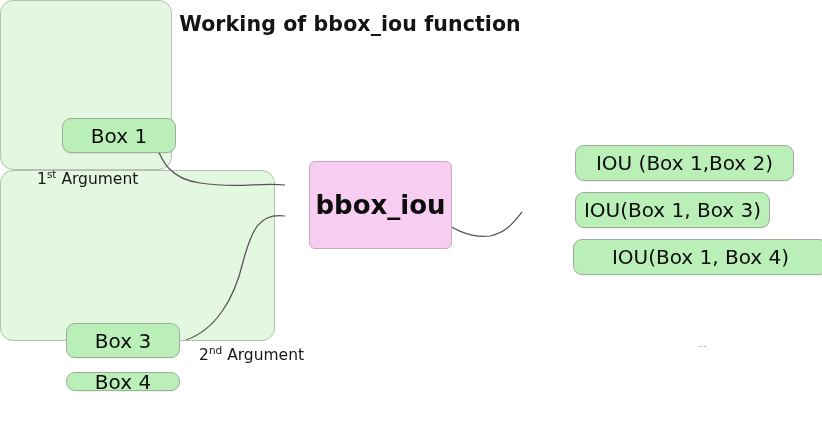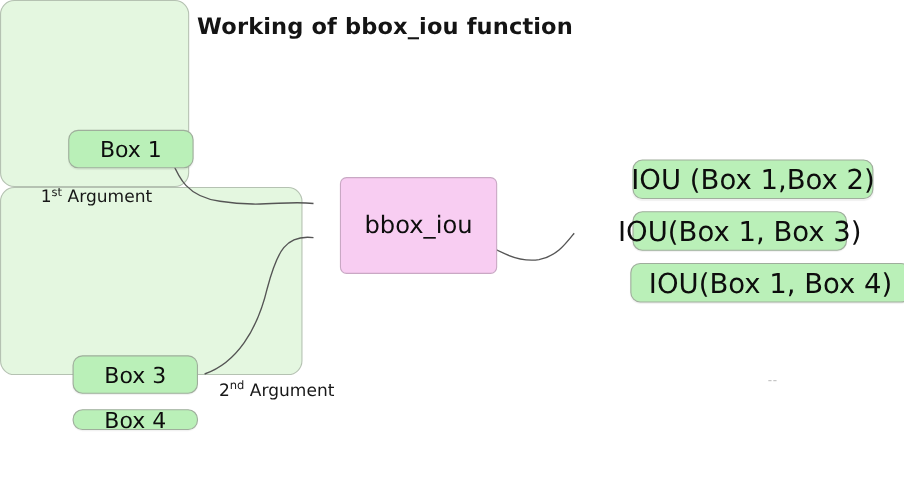--- a/index.html
+++ b/index.html
@@ -57,22 +57,23 @@
   .container-green {
     background: #e4f7e0;
     border: 1.3px solid #b5c2b2;
     border-radius: 13px;
   }
 
   .box-pink {
     background: #f8cdf2;
     border: 1.3px solid #c9a8c4;
     border-radius: 6px;
-    font-size: 22px;
+    font-size: 26px;
     color: #0d0d0d;
+    font-weight: bold;
   }
 
   .caption {
     position: absolute;
     font-size: 15.5px;
     color: #171717;
     white-space: nowrap;
     text-align: center;
   }
   .caption sup {
@@ -113,21 +114,21 @@
   #box-3          { left: 42px;  top: 323px; width: 114px; height: 35px; justify-content: center; }
   #box-4          { left: 42px;  top: 372px; width: 114px; height: 19px; }
   #arg2-caption   { left: 199px; top: 346px; }
 
   #fn-node        { left: 285px; top: 161px; width: 143px; height: 88px; }
 
   #output-group   { left: 522px; top: 122px; width: 273px; height: 169px; }
   #out-1          { left: 551px; top: 145px; width: 219px; height: 36px; }
   #out-2          { left: 551px; top: 192px; width: 195px; height: 36px; }
   #out-3          { left: 549px; top: 239px; width: 255px; height: 36px; }
-  #out-1 .lbl, #out-2 .lbl, #out-3 .lbl { font-size: 25px; }
+  #out-1 .lbl, #out-2 .lbl, #out-3 .lbl { font-size: 20px; }
 
   #scribble-mark  { left: 698px; top: 339px; }
 </style>
 </head>
 <body>
 
 <div id="canvas">
 
   <div class="title">Working of bbox_iou function</div>
 

